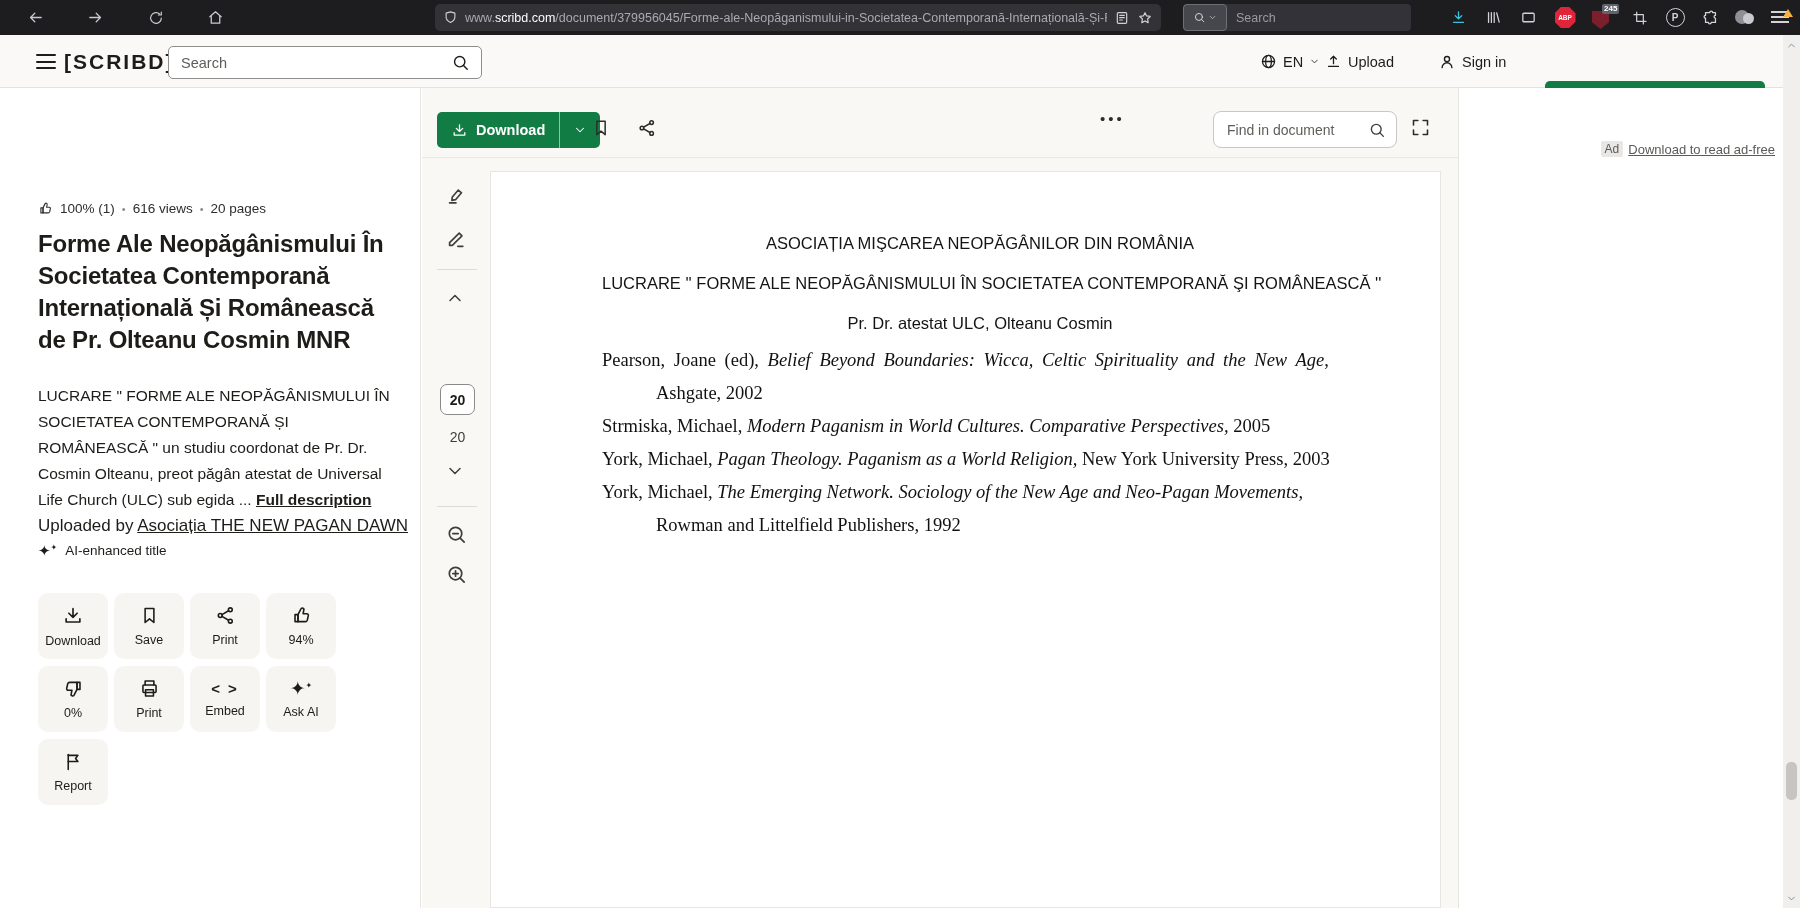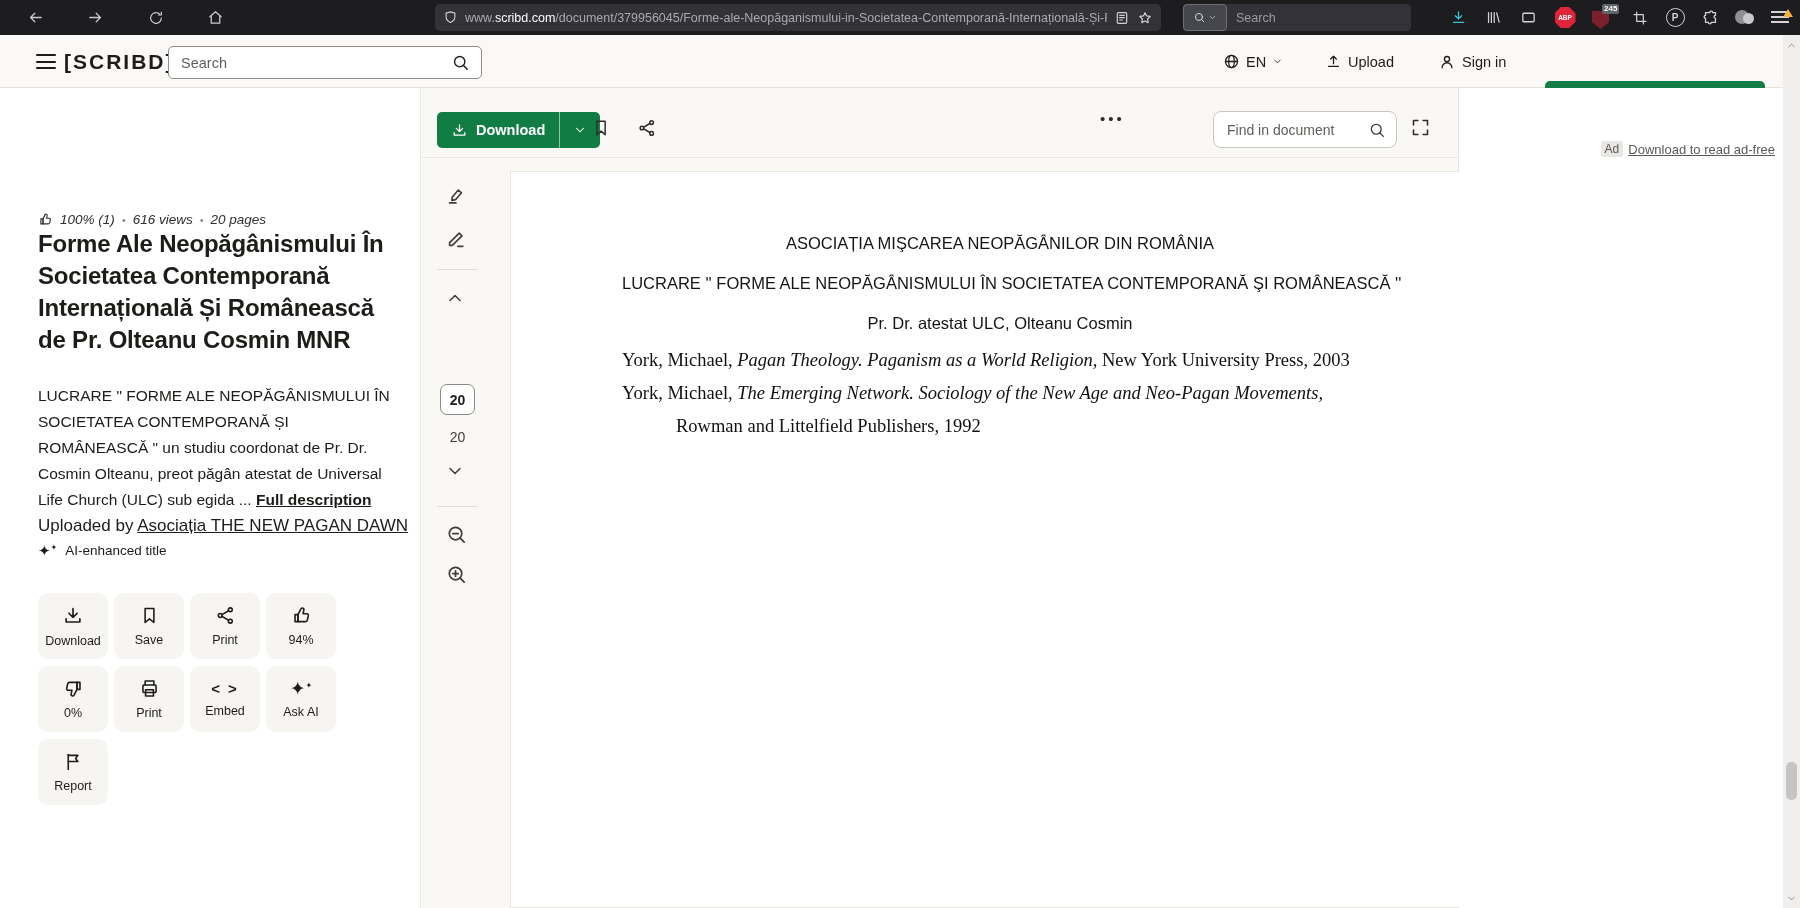--- a/index.html
+++ b/index.html
@@ -37,21 +37,21 @@
   .burger i { height:2px; background:#1d1c19; border-radius:1px; }
   .sc-search { position:absolute; left:168px; top:11px; width:314px; height:33px; background:#fff; border:1px solid #8f8e8a; border-radius:5px; display:flex; align-items:center; }
   .sc-search input { flex:1; border:none; outline:none; font-size:14.5px; padding:0 12px; background:transparent; color:#1d1c19; font-family:"Liberation Sans",sans-serif; }
   .sc-search input::placeholder { color:#5f5e5a; }
   .sc-search .mag { margin-right:11px; color:#1d1c19; }
   .hdr-item { position:absolute; top:0; height:53px; display:flex; align-items:center; gap:6px; font-size:14.5px; color:#1d1c19; cursor:pointer; }
   .cta { position:absolute; left:1545px; top:46px; width:220px; height:35px; background:#127c45; color:#fff; border:none; border-radius:5px; font-size:14.5px; font-weight:bold; font-family:"Liberation Sans",sans-serif; }
 
   
   .sidebar { position:absolute; left:0; top:88px; width:421px; height:820px; background:#fff; border-right:1px solid #e7e6e3; }
-  .stats { position:absolute; left:38px; top:124px; display:flex; align-items:center; gap:7px; font-size:13.5px; color:#2f2e2b;font-style:italic; }
+  .stats { position:absolute; left:38px; top:113px; display:flex; align-items:center; gap:7px; font-size:13.5px; color:#2f2e2b; }
   .stats .dot { color:#8b8a86; font-size:11px; }
   .doc-title { position:absolute; left:38px; top:140px; width:352px; font-size:24px; line-height:32px; font-weight:bold; color:#1d1c19; letter-spacing:-0.2px; }
   .doc-desc { position:absolute; left:38px; top:295px; width:352px; font-size:15.5px; line-height:26px; color:#1d1c19; }
   .full-desc { font-weight:bold; text-decoration:underline; cursor:pointer; }
   .uploaded { position:absolute; left:38px; top:428px; font-size:17px; color:#1d1c19; }
   .uploaded a { color:#1d1c19; text-decoration:underline; cursor:pointer; }
   .ai-note { position:absolute; left:38px; top:455px; font-size:13.5px; color:#1d1c19; display:flex; align-items:center; gap:8px; }
   .spark { font-size:15px; line-height:1; }
   .spark-sm { font-size:8px; vertical-align:super; }
   .cards { position:absolute; left:38px; top:505px; width:350px; display:grid; grid-template-columns:repeat(4,70px); grid-auto-rows:66px; gap:7px 6px; }
@@ -75,21 +75,21 @@
   .fullscreen { position:absolute; left:988px; top:29px; color:#2e2d2a; cursor:pointer; }
 
   
   .strip { position:absolute; left:0; top:70px; width:68px; }
   .strip-ic { position:absolute; left:23px; color:#3f3e3a; cursor:pointer; }
   .strip-div { position:absolute; left:15px; width:40px; height:1px; background:#dddcd8; }
   .page-box { position:absolute; left:18px; top:226px; width:35px; height:31px; border:1.5px solid #8b8a86; border-radius:7px; display:flex; align-items:center; justify-content:center; font-size:14px; font-weight:bold; color:#1d1c19; background:#fff; }
   .page-total { position:absolute; left:18px; top:271px; width:35px; text-align:center; font-size:14px; color:#3f3e3a; }
 
   
-  .page { position:absolute; left:68px; top:83px; width:951px; height:737px; background:#fff; border:1px solid #e7e6e3;margin-left:20px; }
+  .page { position:absolute; left:68px; top:83px; width:951px; height:737px; background:#fff; border:1px solid #e7e6e3; }
   .page-inner { position:absolute; left:111px; top:0; width:756px; }
   .doc-h { text-align:center; font-size:16.5px; color:#141414; font-family:"Liberation Sans",sans-serif; white-space:nowrap; }
   .h1 { position:absolute; top:62px; width:756px; }
   .h2 { position:absolute; top:102px; width:756px; }
   .h3 { position:absolute; top:142px; width:756px; }
   .bib { position:absolute; top:172px; width:756px; font-family:"Liberation Serif", serif; font-size:18.5px; line-height:33px; color:#111; }
   .bib-line { white-space:nowrap; }
   .bib-line.spread { word-spacing:4px; }
   .bib-line.cont { padding-left:54px; }
 
@@ -221,21 +221,21 @@
         <i></i>
       </div>
     <div class="logo">[SCRIBD]</div>
     <div class="sc-search">
       <input placeholder="Search" style="">
       <svg class="ic mag" width="19" height="19" viewBox="0 0 24 24">
           <circle cx="11" cy="11" r="6.5"></circle>
           <path d="M15.8 15.8L20.5 20.5"></path>
         </svg>
     </div>
-    <div class="hdr-item" style="left:1223px">
+    <div class="hdr-item" style="left:1260px">
       <svg class="ic" width="17" height="17" viewBox="0 0 24 24">
           <circle cx="12" cy="12" r="8.5"></circle>
           <ellipse cx="12" cy="12" rx="4" ry="8.5"></ellipse>
           <path d="M3.5 12h17"></path>
         </svg>
       <span>EN</span>
       <svg class="ic" width="11" height="11" viewBox="0 0 24 24">
           <path d="M6 9l6 6 6-6"></path>
         </svg>
     </div>
@@ -432,20 +432,27 @@
     </div>
 
     <div class="page">
       <div class="page-inner">
         <div class="doc-h h1">ASOCIAȚIA MIŞCAREA NEOPĂGÂNILOR DIN ROMÂNIA</div>
         <div class="doc-h h2">LUCRARE '' FORME ALE NEOPĂGÂNISMULUI ÎN SOCIETATEA CONTEMPORANĂ ŞI ROMÂNEASCĂ ''</div>
         <div class="doc-h h3">Pr. Dr. atestat ULC, Olteanu Cosmin</div>
 
         <div class="bib">
           <div class="bib-entry">
+            <div class="bib-line spread"><span>Pearson, Joane (ed), </span><i>Belief Beyond Boundaries: Wicca, Celtic Spirituality and the New Age</i><span>, </span></div>
+            <div class="bib-line cont">Ashgate, 2002</div>
+          </div>
+          <div class="bib-entry">
+            <div class="bib-line"><span>Strmiska, Michael, </span><i>Modern Paganism in World Cultures. Comparative Perspectives,</i><span> 2005</span></div>
+          </div>
+          <div class="bib-entry">
             <div class="bib-line"><span>York, Michael, </span><i>Pagan Theology. Paganism as a World Religion,</i><span> New York University Press, 2003</span></div>
           </div>
           <div class="bib-entry">
             <div class="bib-line"><span>York, Michael, </span><i>The Emerging Network. Sociology of the New Age and Neo-Pagan Movements,</i><span></span></div>
             <div class="bib-line cont">Rowman and Littelfield Publishers, 1992</div>
           </div>
         </div>
       </div>
     </div>
   </div>

